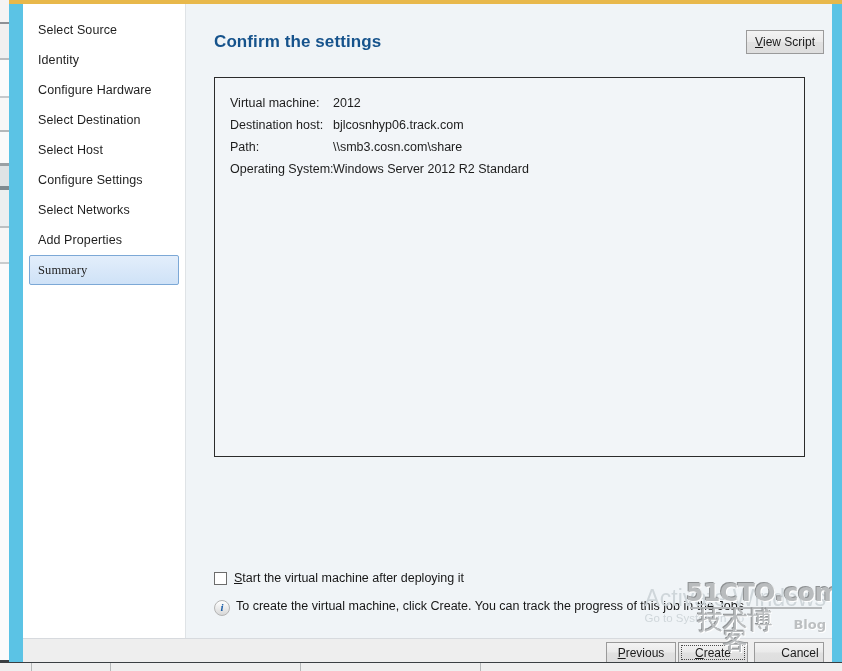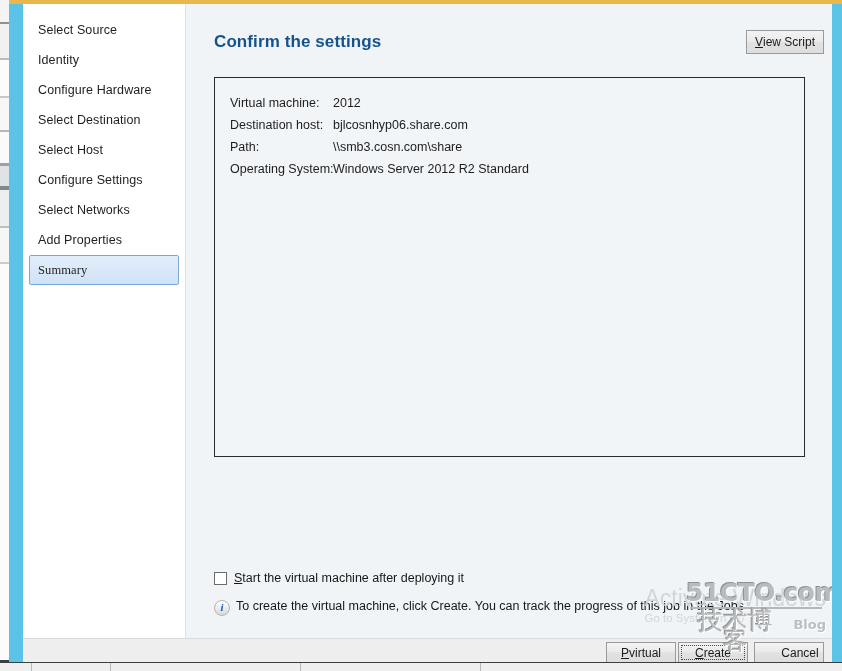--- a/index.html
+++ b/index.html
@@ -358,21 +358,21 @@
 
       <h1 id="pane-title">Confirm the settings</h1>
 
       <div class="btn" id="view-script-btn">
         <span class="acc">V</span>
           <span>iew Script</span>
       </div>
 
       <div id="summary-box">
           <div class="summary-row" style="left: 15px; top: 18px;"><span class="lab">Virtual machine:</span><span class="val">2012</span></div>
-          <div class="summary-row" style="left: 15px; top: 40px;"><span class="lab">Destination host:</span><span class="val">bjlcosnhyp06.share.com</span></div>
+          <div class="summary-row" style="left: 15px; top: 40px;"><span class="lab">Destination host:</span><span class="val">bjlcosnhyp06.track.com</span></div>
           <div class="summary-row" style="left: 15px; top: 62px;"><span class="lab">Path:</span><span class="val">\\smb3.cosn.com\share</span></div>
           <div class="summary-row" style="left: 15px; top: 84px;"><span class="lab">Operating System:</span><span class="val">Windows Server 2012 R2 Standard</span></div>
         </div>
 
       <div id="start-vm-row">
         <span class="cbx"></span>
         <span><span class="acc">S</span><span>tart the virtual machine after deploying it</span></span>
       </div>
 
       <div id="info-row">
@@ -380,21 +380,21 @@
           <span class="ring"></span>
             <span class="dot">i</span>
         </span>
         <span class="info-text">To create the virtual machine, click Create. You can track the progress of this job in the Jobs</span>
       </div>
     </section>
 
     <div id="footer">
       <div class="btn" id="btn-previous">
         <span class="acc">P</span>
-          <span>virtual</span>
+          <span>revious</span>
       </div>
       <div class="btn" id="btn-create">
         <span class="focus-ring"></span>
         <span class="acc">C</span>
           <span>reate</span>
       </div>
       <div class="btn" id="btn-cancel">
         <span>Cancel</span>
       </div>
     </div>

